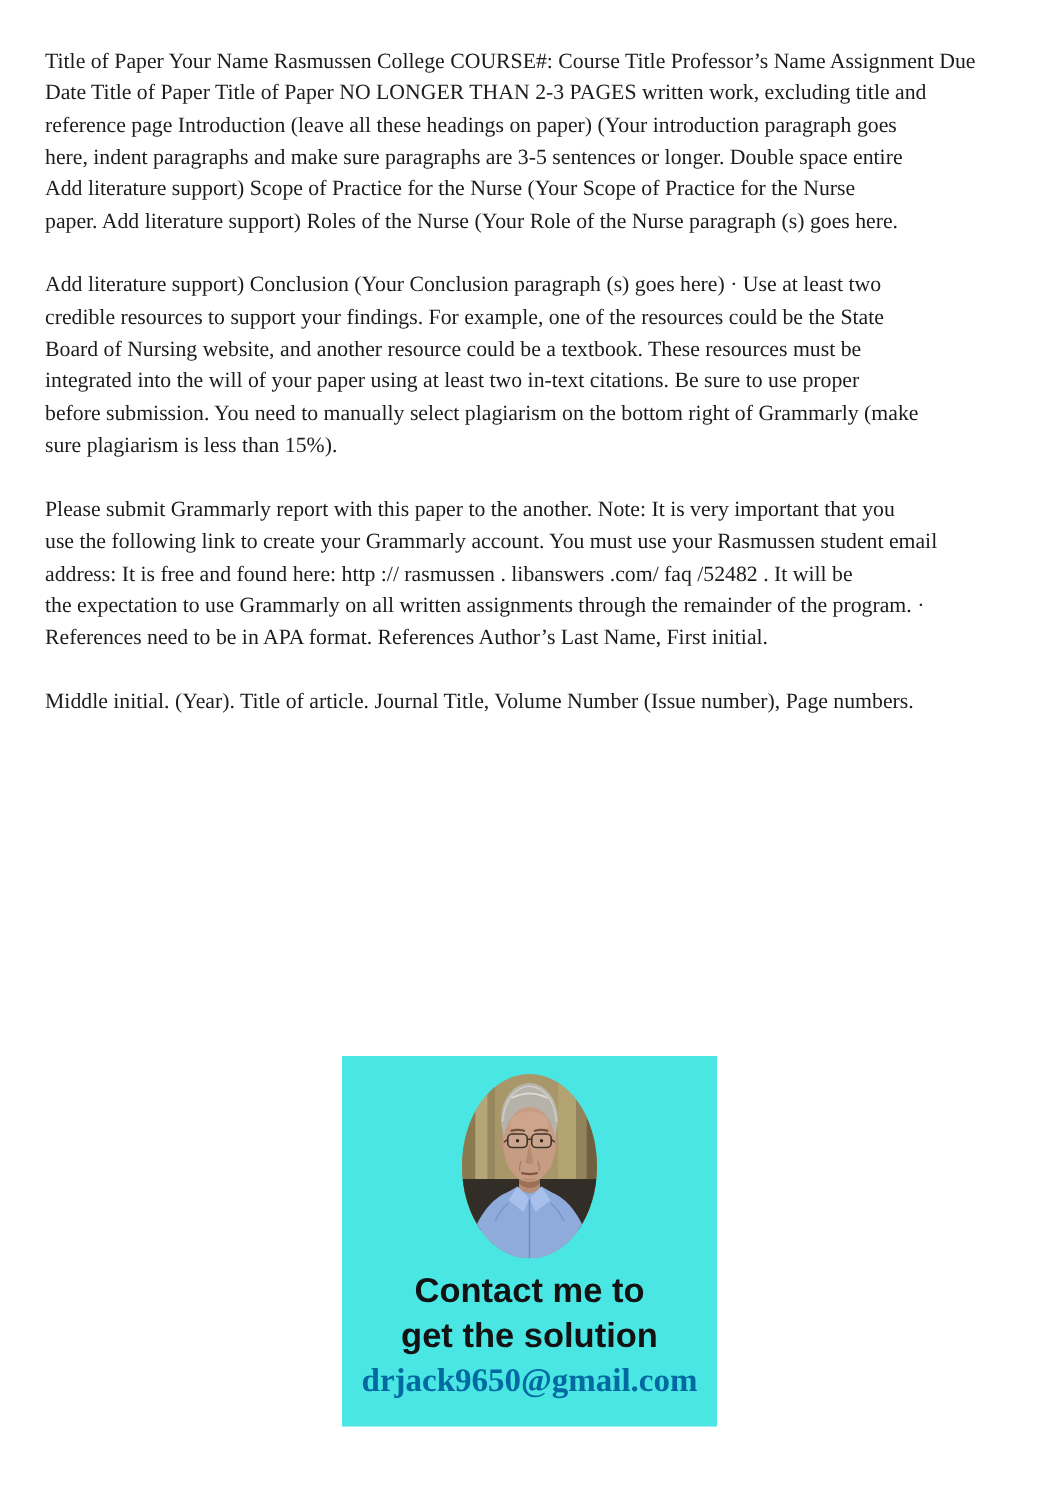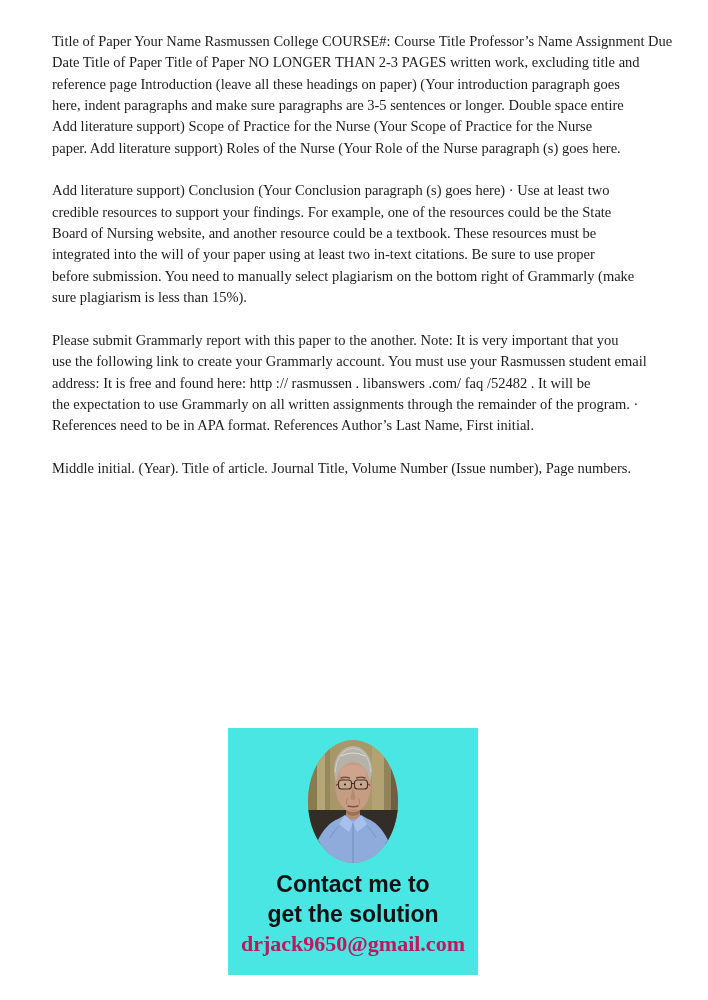--- a/index.html
+++ b/index.html
@@ -5,34 +5,34 @@
   * { margin: 0; padding: 0; box-sizing: border-box; }
   html, body { width: 708px; height: 1000px; }
   body {
     background: #ffffff;
     font-family: "Liberation Serif", serif;
     position: relative;
     overflow: hidden;
   }
   .doc-text {
     position: absolute;
-    left: 52px;
+    left: 30px;
     top: 31px;
     width: 625px;
     color: #1c1c1c;
     font-size: 14.5px;
     line-height: 21.35px;
   }
   .para { margin-bottom: 21.35px; }
   .line { white-space: nowrap; }
 
   .promo-banner {
     position: absolute;
     left: 228px;
-    top: 728px;
+    top: 704px;
     width: 250px;
     height: 247px;
     background: #49e6e3;
     text-align: center;
   }
   .photo-oval {
     width: 90px;
     height: 123px;
     margin: 12px auto 0 auto;
     border-radius: 50%;
@@ -45,21 +45,21 @@
     font-weight: 700;
     font-size: 23px;
     line-height: 30px;
     color: #121212;
   }
   .promo-email {
     font-family: "Liberation Serif", serif;
     font-weight: 700;
     font-size: 22px;
     line-height: 30px;
-    color: #be185d;
+    color: #0369a1;
   }
 </style>
 </head>
 <body>
 
 <div class="doc-text">
 
   <div class="para">
     <div class="line">Title of Paper Your Name Rasmussen College COURSE#: Course Title Professor’s Name Assignment Due</div>
     <div class="line">Date Title of Paper Title of Paper NO LONGER THAN 2-3 PAGES written work, excluding title and</div>

